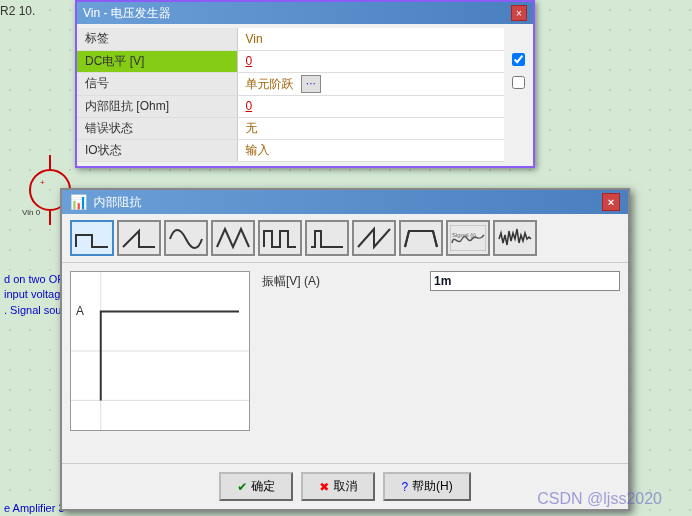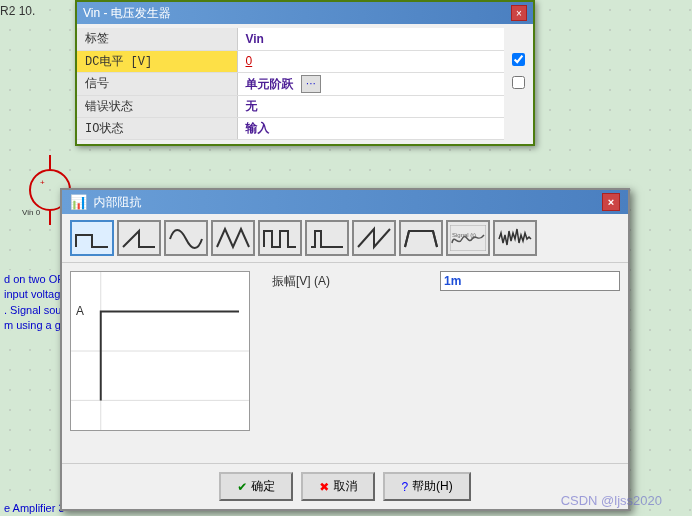--- a/index.html
+++ b/index.html
@@ -39,21 +39,21 @@
       color: #0000cc;
       font-size: 11px;
     }
 
     
     .dialog-vin {
       position: absolute;
       top: 0; left: 75px;
       width: 460px;
       background: #f0f0f0;
-      border: 2px solid #4d7c0f;
+      border: 2px solid #8b5cf6;
       box-shadow: 2px 2px 6px rgba(0,0,0,0.4);
     }
     .dialog-vin .title-bar {
       background: linear-gradient(to right, #6a9fd8, #4a7fc0);
       color: white;
       font-size: 12px;
       padding: 3px 6px;
       display: flex;
       justify-content: space-between;
       align-items: center;
@@ -79,31 +79,30 @@
     .dialog-vin td {
       padding: 2px 8px;
       height: 22px;
     }
     .dialog-vin td:first-child {
       width: 160px;
       background: #e8e8e8;
       border-right: 1px solid #ccc;
       border-bottom: 1px solid #ddd;
       color: #333;
-      font-family: Liberation Mono, monospace;
     }
     .dialog-vin td:nth-child(2) {
       color: #0000cc;
       border-bottom: 1px solid #ddd;
       background: white;
     }
     .dialog-vin .row-dc td:first-child {
-      background: #fde047;
-    }
-    .value-blue { color: #4c1d95; font-weight: bold; }
+      background: #84cc16;
+    }
+    .value-blue { color: #a16207; }
     .value-red { color: #cc0000; text-decoration: underline; }
     .checkbox-cell {
       width: 20px;
       text-align: center;
     }
     input[type="checkbox"] { margin: 0; }
 
     
     .dialog-signal {
       position: absolute;
@@ -181,21 +180,20 @@
       position: relative;
       flex-shrink: 0;
     }
 
     
     .params-panel {
       flex: 1;
       display: flex;
       flex-direction: column;
       gap: 6px;
-      margin-left: 10px;
     }
     .param-row {
       display: flex;
       align-items: center;
       gap: 8px;
       font-size: 12px;
     }
     .param-label {
       width: 160px;
       color: #333;
@@ -238,21 +236,21 @@
     }
     .btn-ok { }
     .btn-cancel { }
     .btn-help { }
 
     
     .watermark {
       position: absolute;
       bottom: 8px;
       right: 30px;
-      font-size: 13px;
+      font-size: 16px;
       color: rgba(100,100,200,0.6);
       z-index: 20;
     }
 
     
     .vin-symbol {
       position: absolute;
       top: 150px;
       left: 20px;
       width: 60px;
@@ -314,21 +312,20 @@
   <text x="20" y="35" font-size="8" fill="#cc0000">+</text>
   <line x1="30" y1="20" x2="30" y2="5" stroke="#cc0000" stroke-width="2"></line>
   <line x1="30" y1="60" x2="30" y2="75" stroke="#cc0000" stroke-width="2"></line>
   <text x="2" y="65" font-size="8" fill="#333">Vin 0</text>
 </svg>
 
 <div class="left-text">
   <div class="left-text-blue">d on two OPA</div>
   <div class="left-text-blue">input voltage</div>
   <div class="left-text-blue">. Signal sour</div>
-  <div class="left-text-blue">m using a g</div>
 </div>
 
 <div class="bottom-label">
   <span>e Amplifier 3</span>
 </div>
 
 <div class="dialog-vin">
   <div class="title-bar">
     <span>Vin - 电压发生器</span>
     <div class="close-btn">×</div>
@@ -348,20 +345,25 @@
       </tr>
       <tr>
         <td>信号</td>
         <td>
           <span class="value-blue">单元阶跃</span>
           <span class="dots-btn">···</span>
         </td>
         <td class="checkbox-cell"><input type="checkbox" style=""></td>
       </tr>
       <tr>
+        <td>内部阻抗 [Ohm]</td>
+        <td><span class="value-red">0</span></td>
+        <td class="checkbox-cell"></td>
+      </tr>
+      <tr>
         <td>错误状态</td>
         <td><span class="value-blue">无</span></td>
         <td class="checkbox-cell"></td>
       </tr>
       <tr>
         <td>IO状态</td>
         <td><span class="value-blue">输入</span></td>
         <td class="checkbox-cell"></td>
       </tr>
     </tbody>
@@ -456,21 +458,21 @@
 
         <polyline points="30,130 30,40 170,40" fill="none" stroke="#333" stroke-width="2"></polyline>
 
         <text x="5" y="44" font-size="12" fill="#333">A</text>
       </svg>
     </div>
 
     <div class="params-panel">
       <div class="param-row">
         <span class="param-label">振幅[V] (A)</span>
-        <input class="param-input" type="text" value="1m" style="color: #1d4ed8; font-weight: bold;">
+        <input class="param-input" type="text" value="1m" style="color: #0f172a; font-weight: bold;">
       </div>
     </div>
   </div>
 
   <div class="dialog-buttons">
     <button class="btn-action btn-ok">
       <span style="color:green;">✔</span>
       <span>确定</span>
     </button>
     <button class="btn-action btn-cancel">

